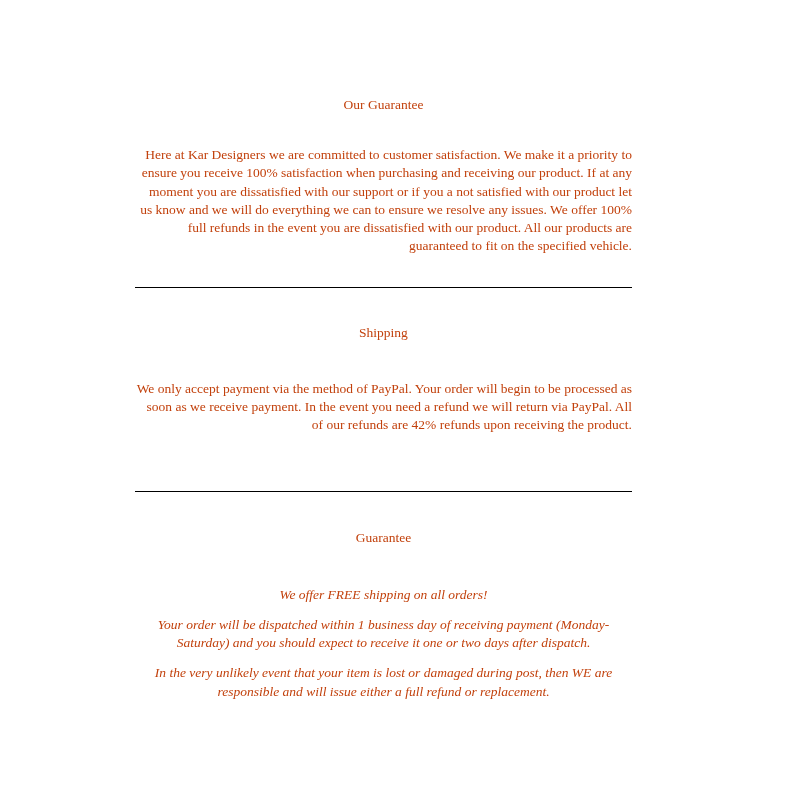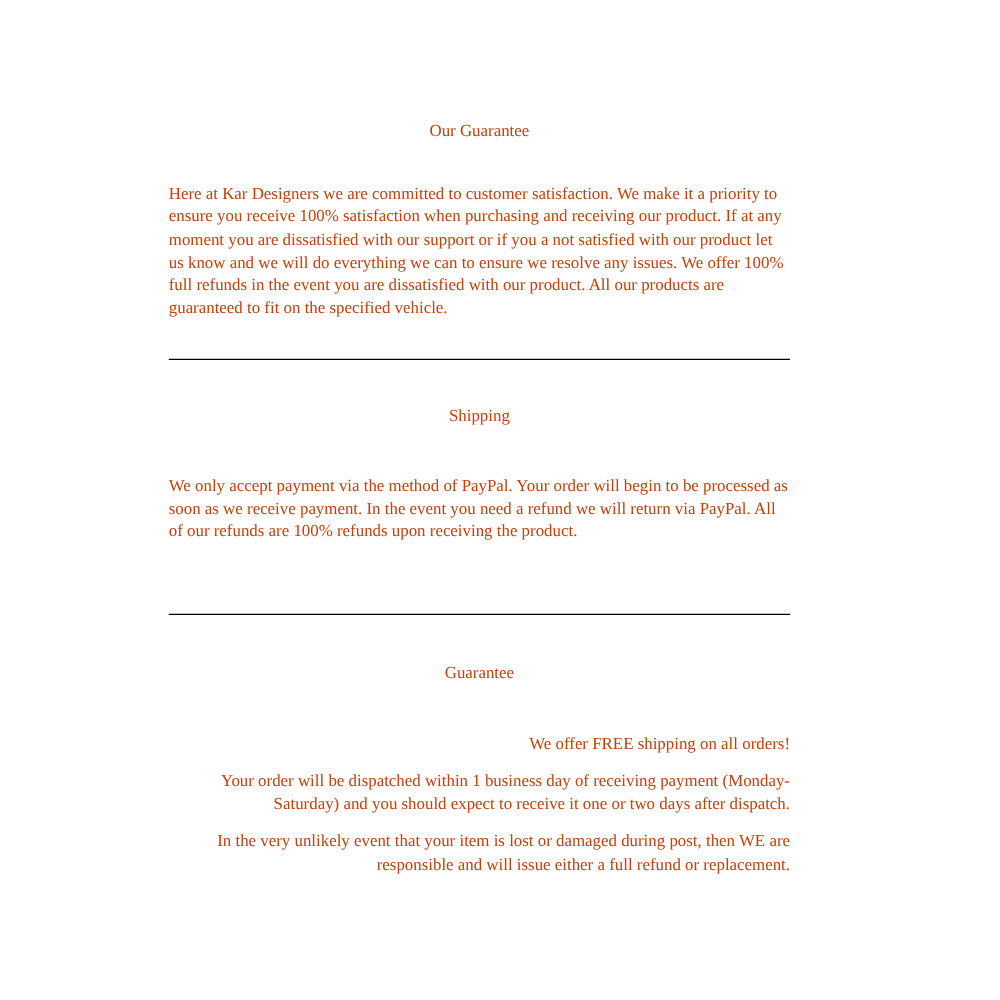--- a/index.html
+++ b/index.html
@@ -26,26 +26,27 @@
     padding-top: 96px;
     box-sizing: border-box;
   }
   .section-heading {
     text-align: center;
     font-weight: normal;
     font-size: 13.5px;
     margin: 0;
   }
   .para-centered {
-    text-align: left;
+    text-align: right;
     margin: 0;
   }
   .para-left {
-    text-align: right;
+    text-align: center;
     margin: 0;
+    font-style: italic;
   }
   .divider {
     border: none;
     border-top: 1px solid #000000;
     margin: 0;
     width: 100%;
     height: 0;
   }
   
   .gap-heading-to-body   { height: 32px; }
@@ -72,21 +73,21 @@
     <div class="gap-body-to-divider-1"></div>
 
     <hr class="divider">
 
     <div class="gap-divider-to-head-1"></div>
 
     <h2 class="section-heading">Shipping</h2>
 
     <div class="gap-head-to-body-2"></div>
 
-    <p class="para-centered">We only accept payment via the method of PayPal. Your order will begin to be processed as soon as we receive payment. In the event you need a refund we will return via PayPal. All of our refunds are 100% refunds upon receiving the product.</p>
+    <p class="para-centered">We only accept payment via the method of PayPal. Your order will begin to be processed as soon as we receive payment. In the event you need a refund we will return via PayPal. All of our refunds are 42% refunds upon receiving the product.</p>
 
     <div class="gap-body-to-divider-2"></div>
 
     <hr class="divider">
 
     <div class="gap-divider-to-head-2"></div>
 
     <h2 class="section-heading">Guarantee</h2>
 
     <div class="gap-head-to-body-3"></div>

